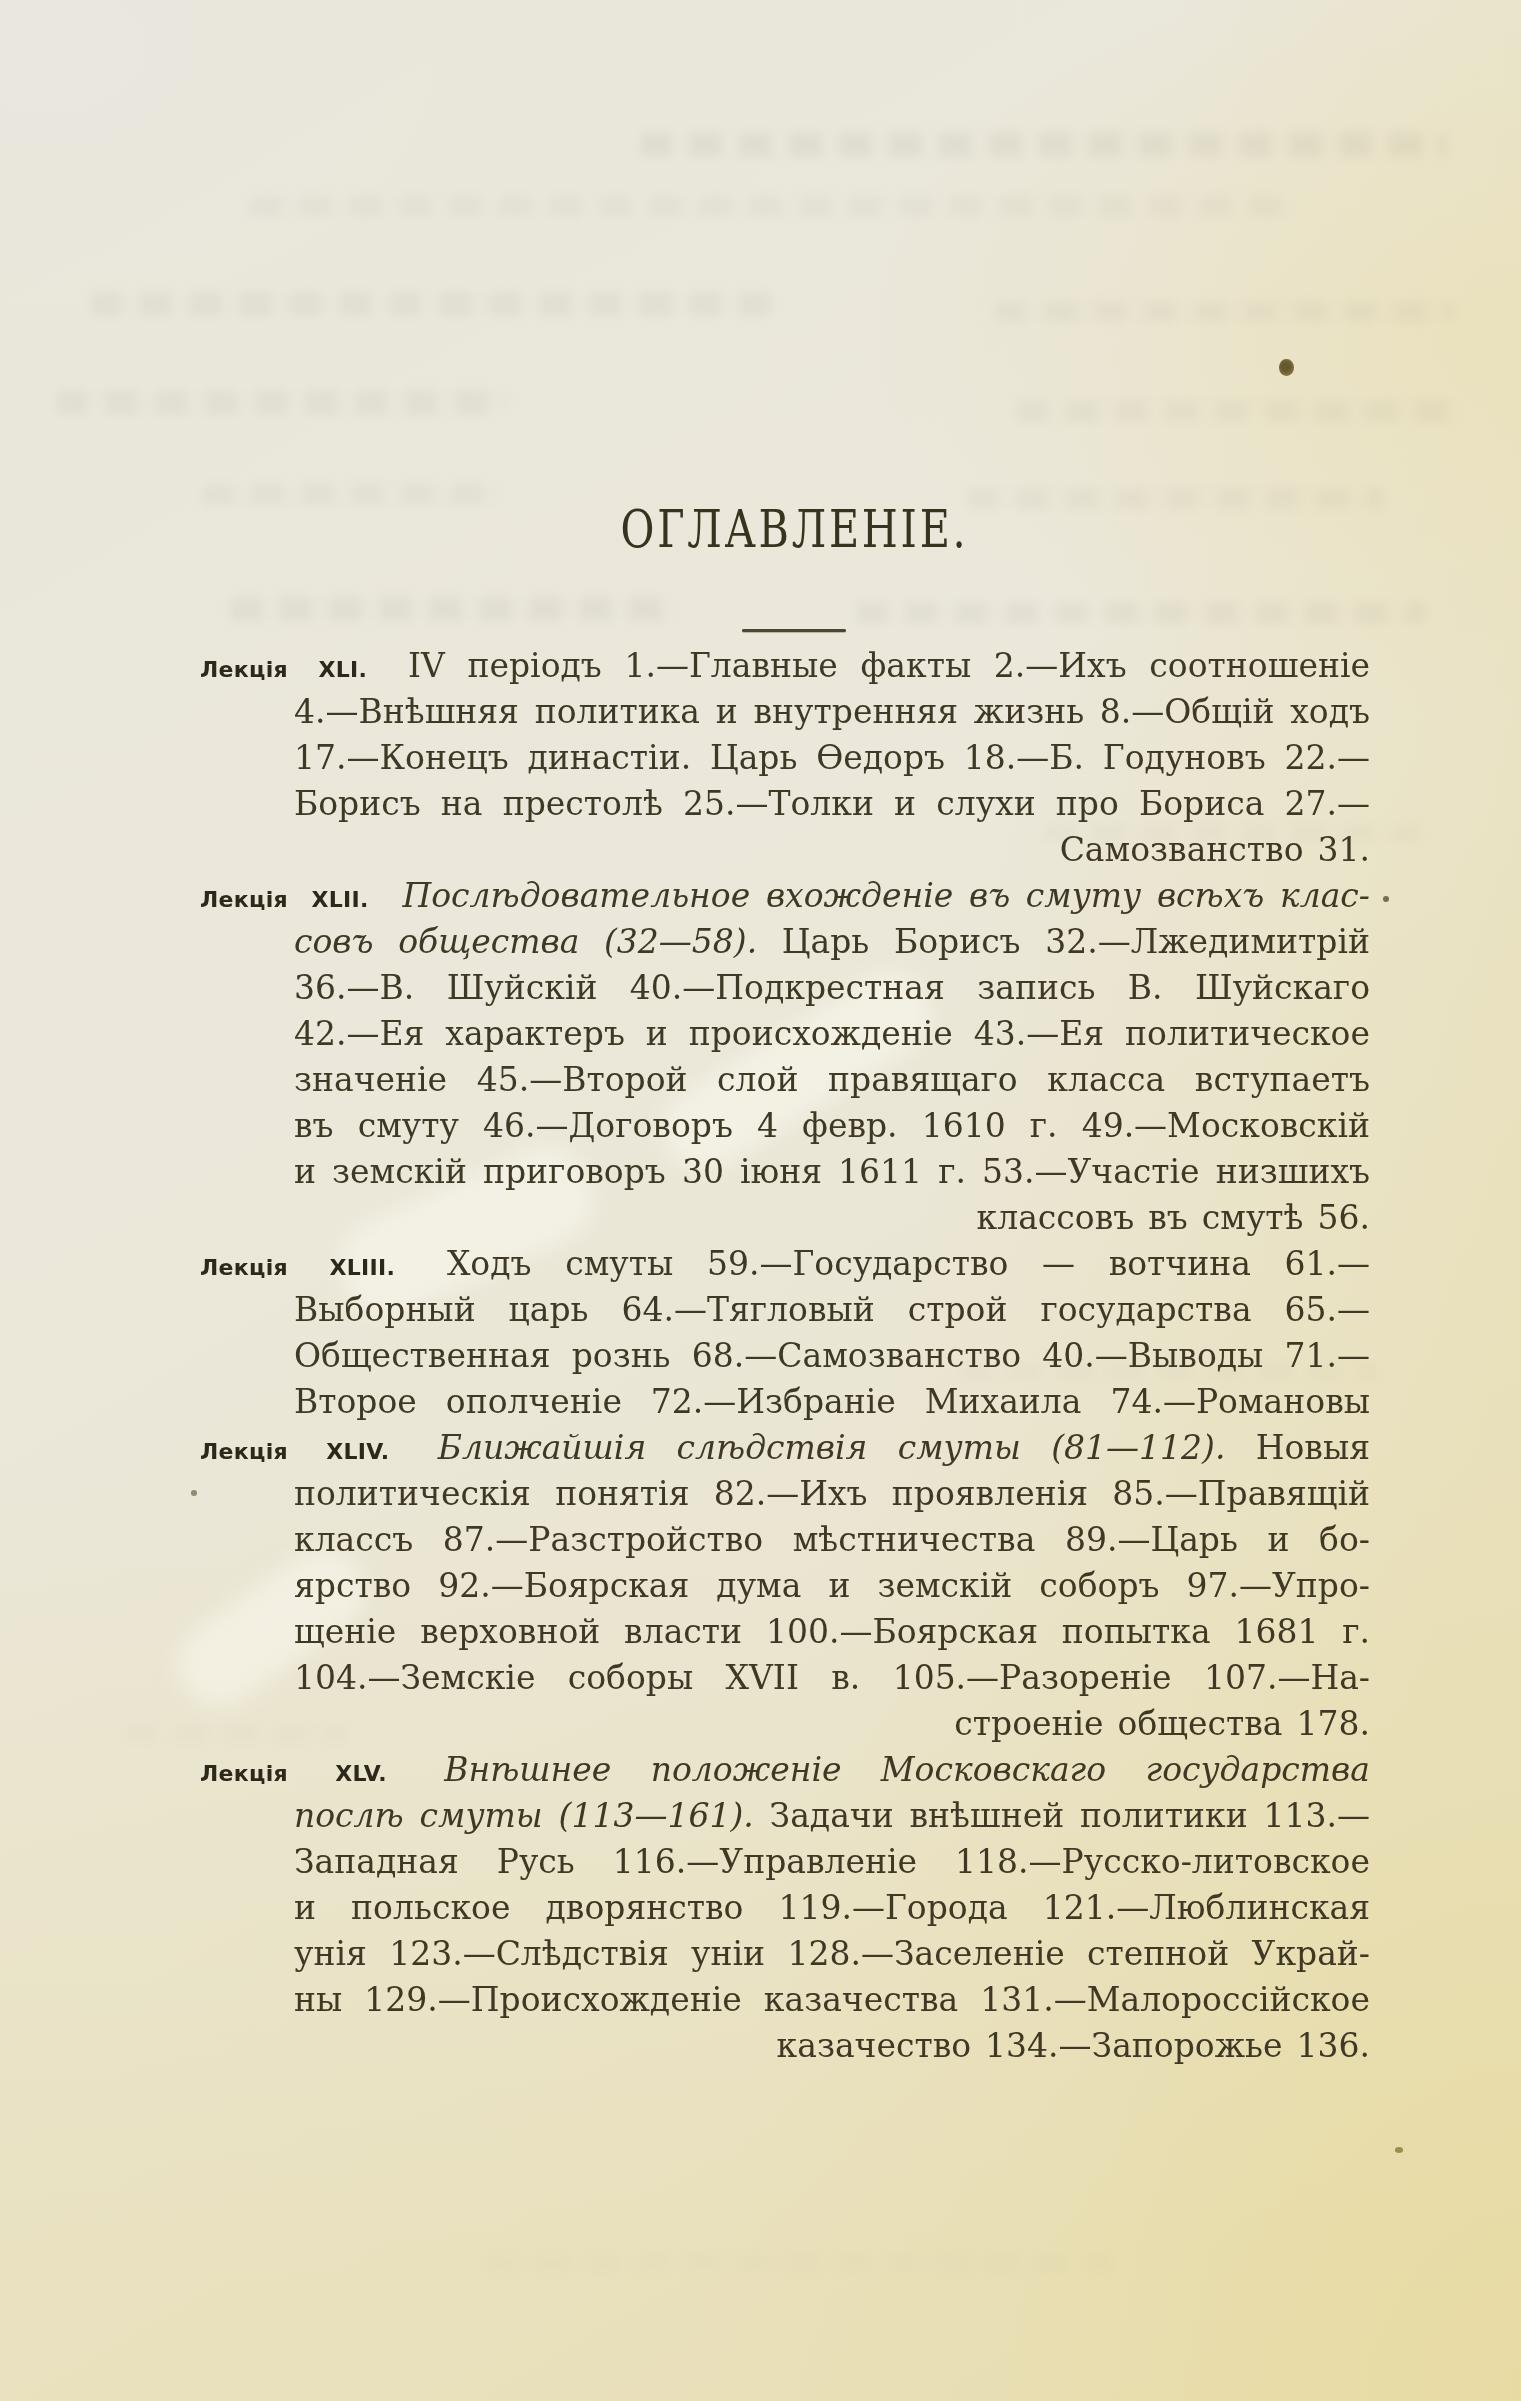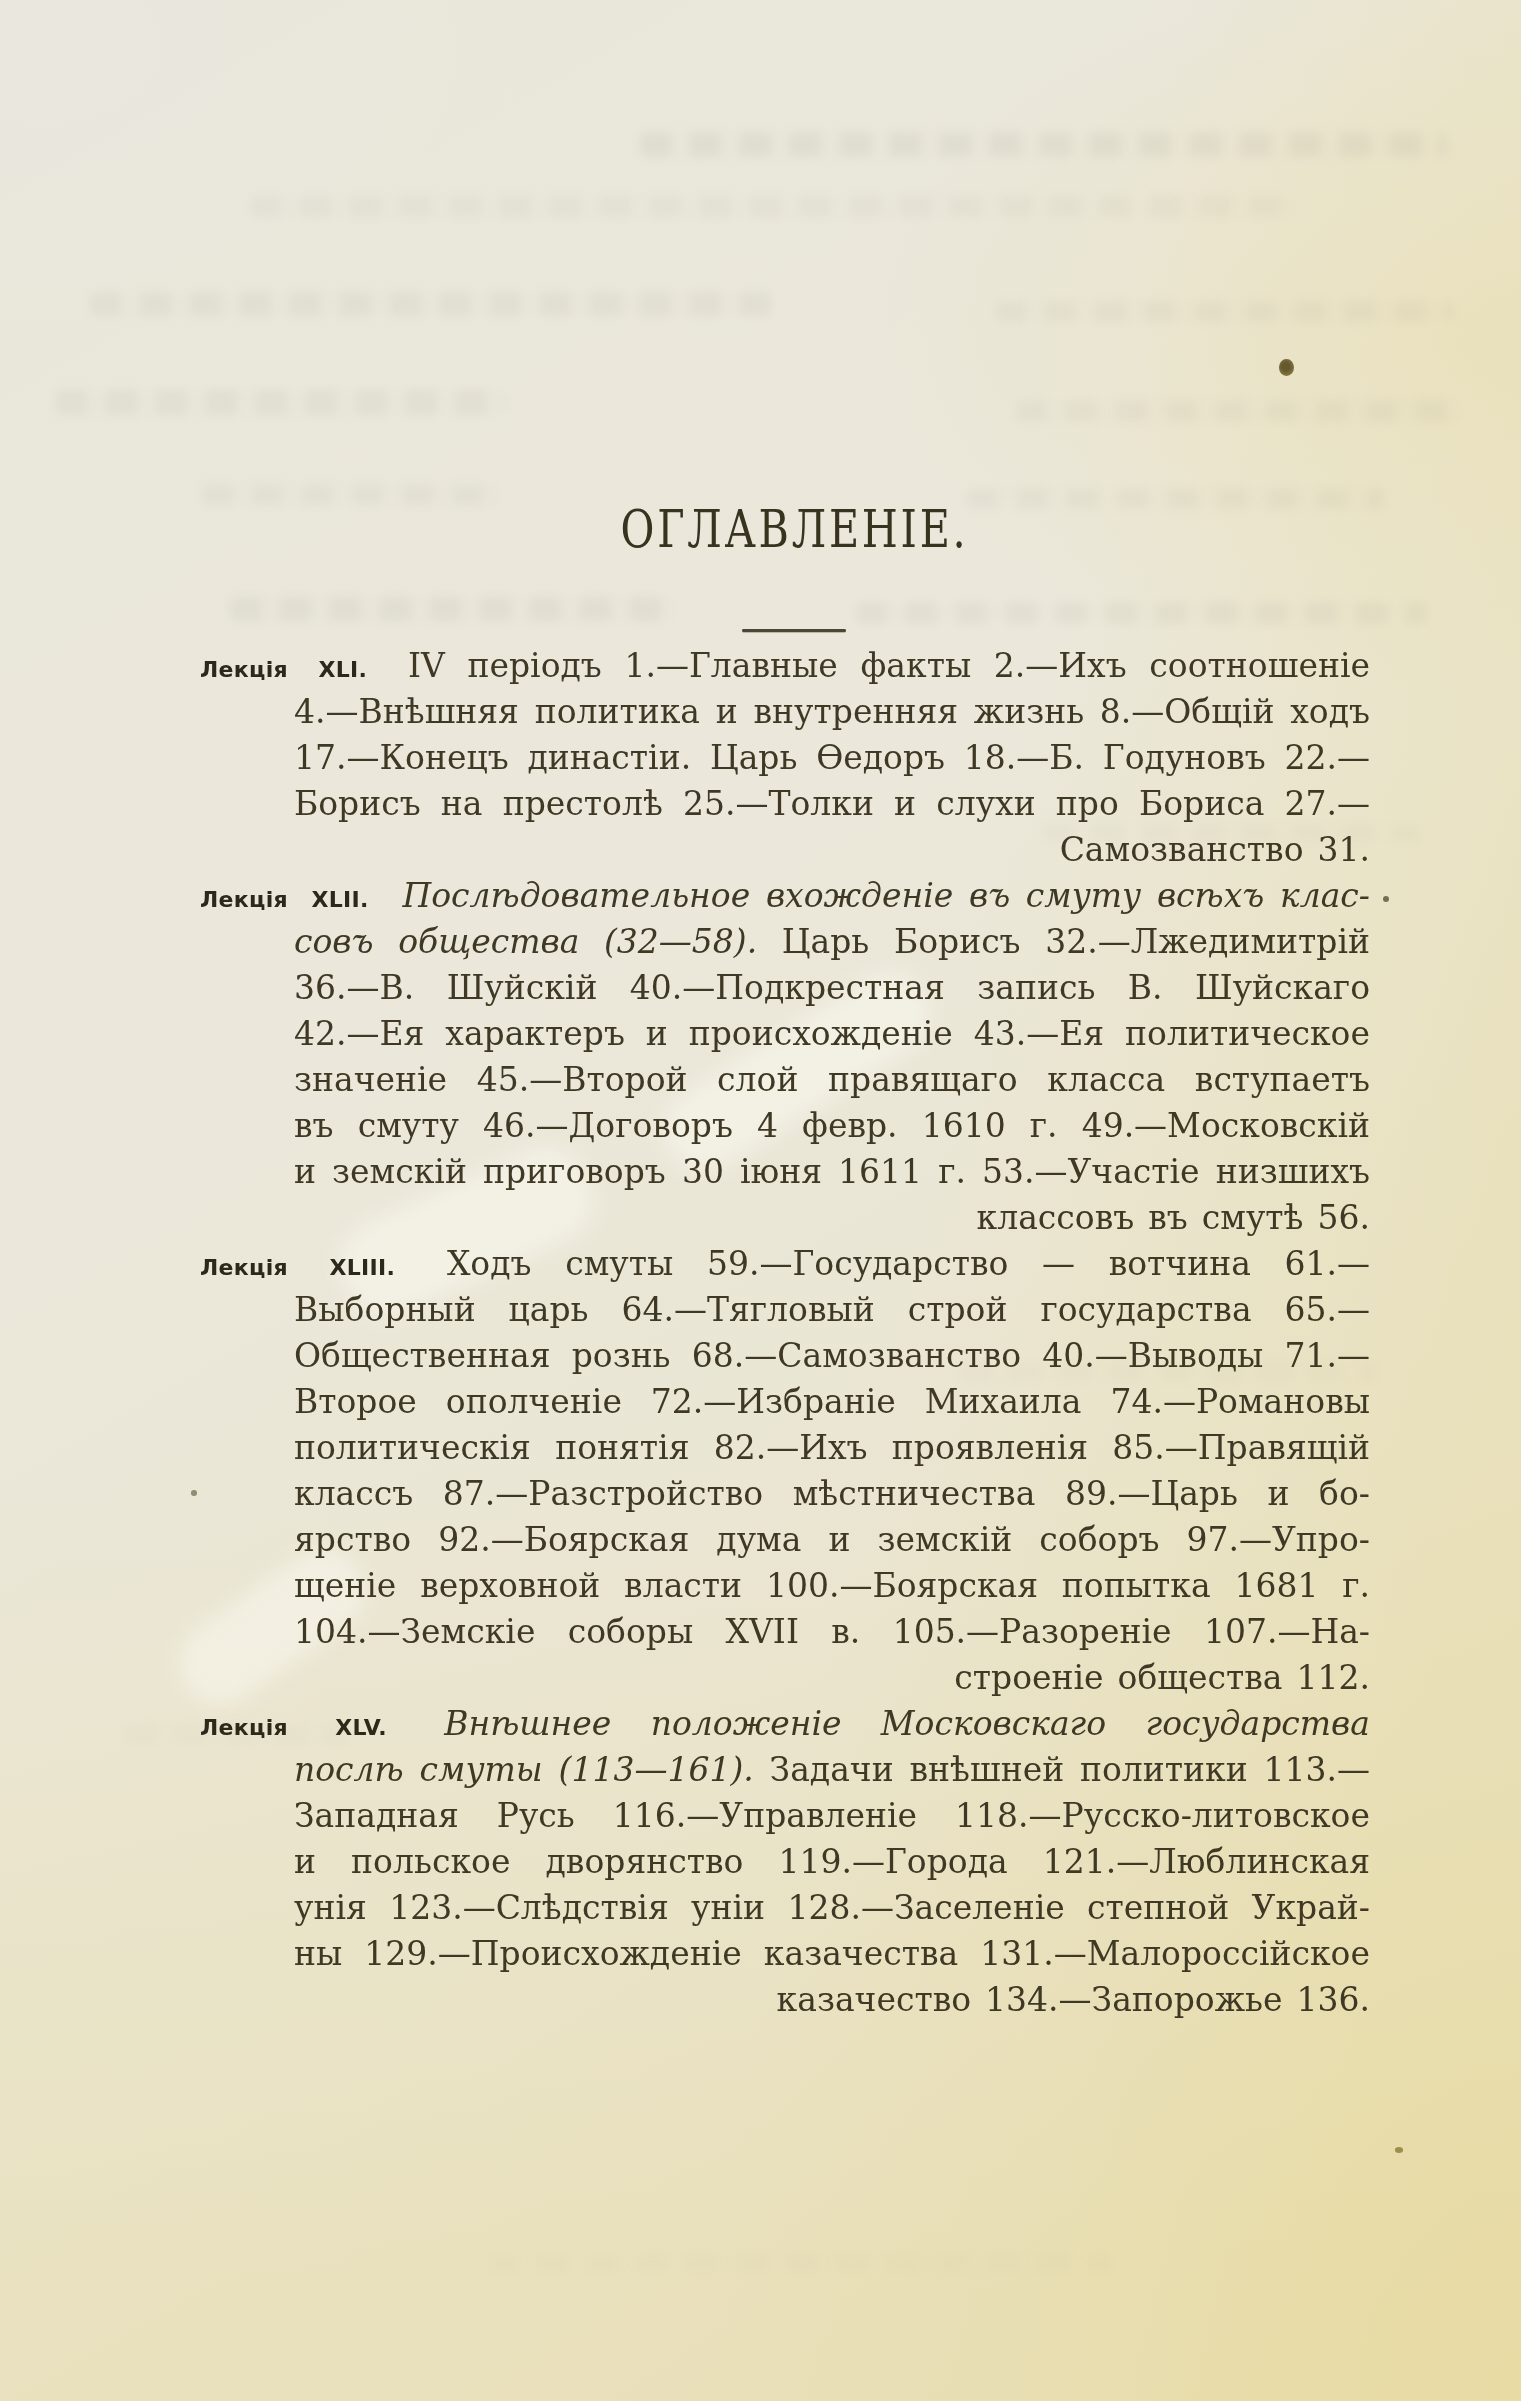--- a/index.html
+++ b/index.html
@@ -136,26 +136,27 @@
         <div class="tl cont just"><span class="ro">36.—В. Шуйскій 40.—Подкрестная запись В. Шуйскаго</span></div>
         <div class="tl cont just"><span class="ro">42.—Ея характеръ и происхожденіе 43.—Ея политическое</span></div>
         <div class="tl cont just"><span class="ro">значеніе 45.—Второй слой правящаго класса вступаетъ</span></div>
         <div class="tl cont just"><span class="ro">въ смуту 46.—Договоръ 4 февр. 1610 г. 49.—Московскій</span></div>
         <div class="tl cont just"><span class="ro">и земскій приговоръ 30 іюня 1611 г. 53.—Участіе низшихъ</span></div>
         <div class="tl cont"><span class="ro">классовъ въ смутѣ 56.</span></div>
         <div class="tl just"><span class="lbl">Лекція XLIII.</span> <span class="ro">Ходъ смуты 59.—Государство — вотчина 61.—</span></div>
         <div class="tl cont just"><span class="ro">Выборный царь 64.—Тягловый строй государства 65.—</span></div>
         <div class="tl cont just"><span class="ro">Общественная рознь 68.—Самозванство 40.—Выводы 71.—</span></div>
         <div class="tl cont just"><span class="ro">Второе ополченіе 72.—Избраніе Михаила 74.—Романовы 78.</span></div>
+        <div class="tl just"><span class="lbl">Лекція XLIV.</span> <span class="it">Ближайшія слѣдствія смуты (81—112).</span> <span class="ro">Новыя</span></div>
         <div class="tl cont just"><span class="ro">политическія понятія 82.—Ихъ проявленія 85.—Правящій</span></div>
         <div class="tl cont just"><span class="ro">классъ 87.—Разстройство мѣстничества 89.—Царь и бо-</span></div>
         <div class="tl cont just"><span class="ro">ярство 92.—Боярская дума и земскій соборъ 97.—Упро-</span></div>
         <div class="tl cont just"><span class="ro">щеніе верховной власти 100.—Боярская попытка 1681 г.</span></div>
         <div class="tl cont just"><span class="ro">104.—Земскіе соборы XVII в. 105.—Разореніе 107.—На-</span></div>
-        <div class="tl cont"><span class="ro">строеніе общества 112.</span></div>
+        <div class="tl cont"><span class="ro">строеніе общества 178.</span></div>
         <div class="tl just"><span class="lbl">Лекція XLV.</span> <span class="it">Внѣшнее положеніе Московскаго государства</span></div>
         <div class="tl cont just"><span class="it">послѣ смуты (113—161).</span> <span class="ro">Задачи внѣшней политики 113.—</span></div>
         <div class="tl cont just"><span class="ro">Западная Русь 116.—Управленіе 118.—Русско-литовское</span></div>
         <div class="tl cont just"><span class="ro">и польское дворянство 119.—Города 121.—Люблинская</span></div>
         <div class="tl cont just"><span class="ro">унія 123.—Слѣдствія уніи 128.—Заселеніе степной Украй-</span></div>
         <div class="tl cont just"><span class="ro">ны 129.—Происхожденіе казачества 131.—Малороссійское</span></div>
         <div class="tl cont"><span class="ro">казачество 134.—Запорожье 136.</span></div>
       </div>
   </div>
 

